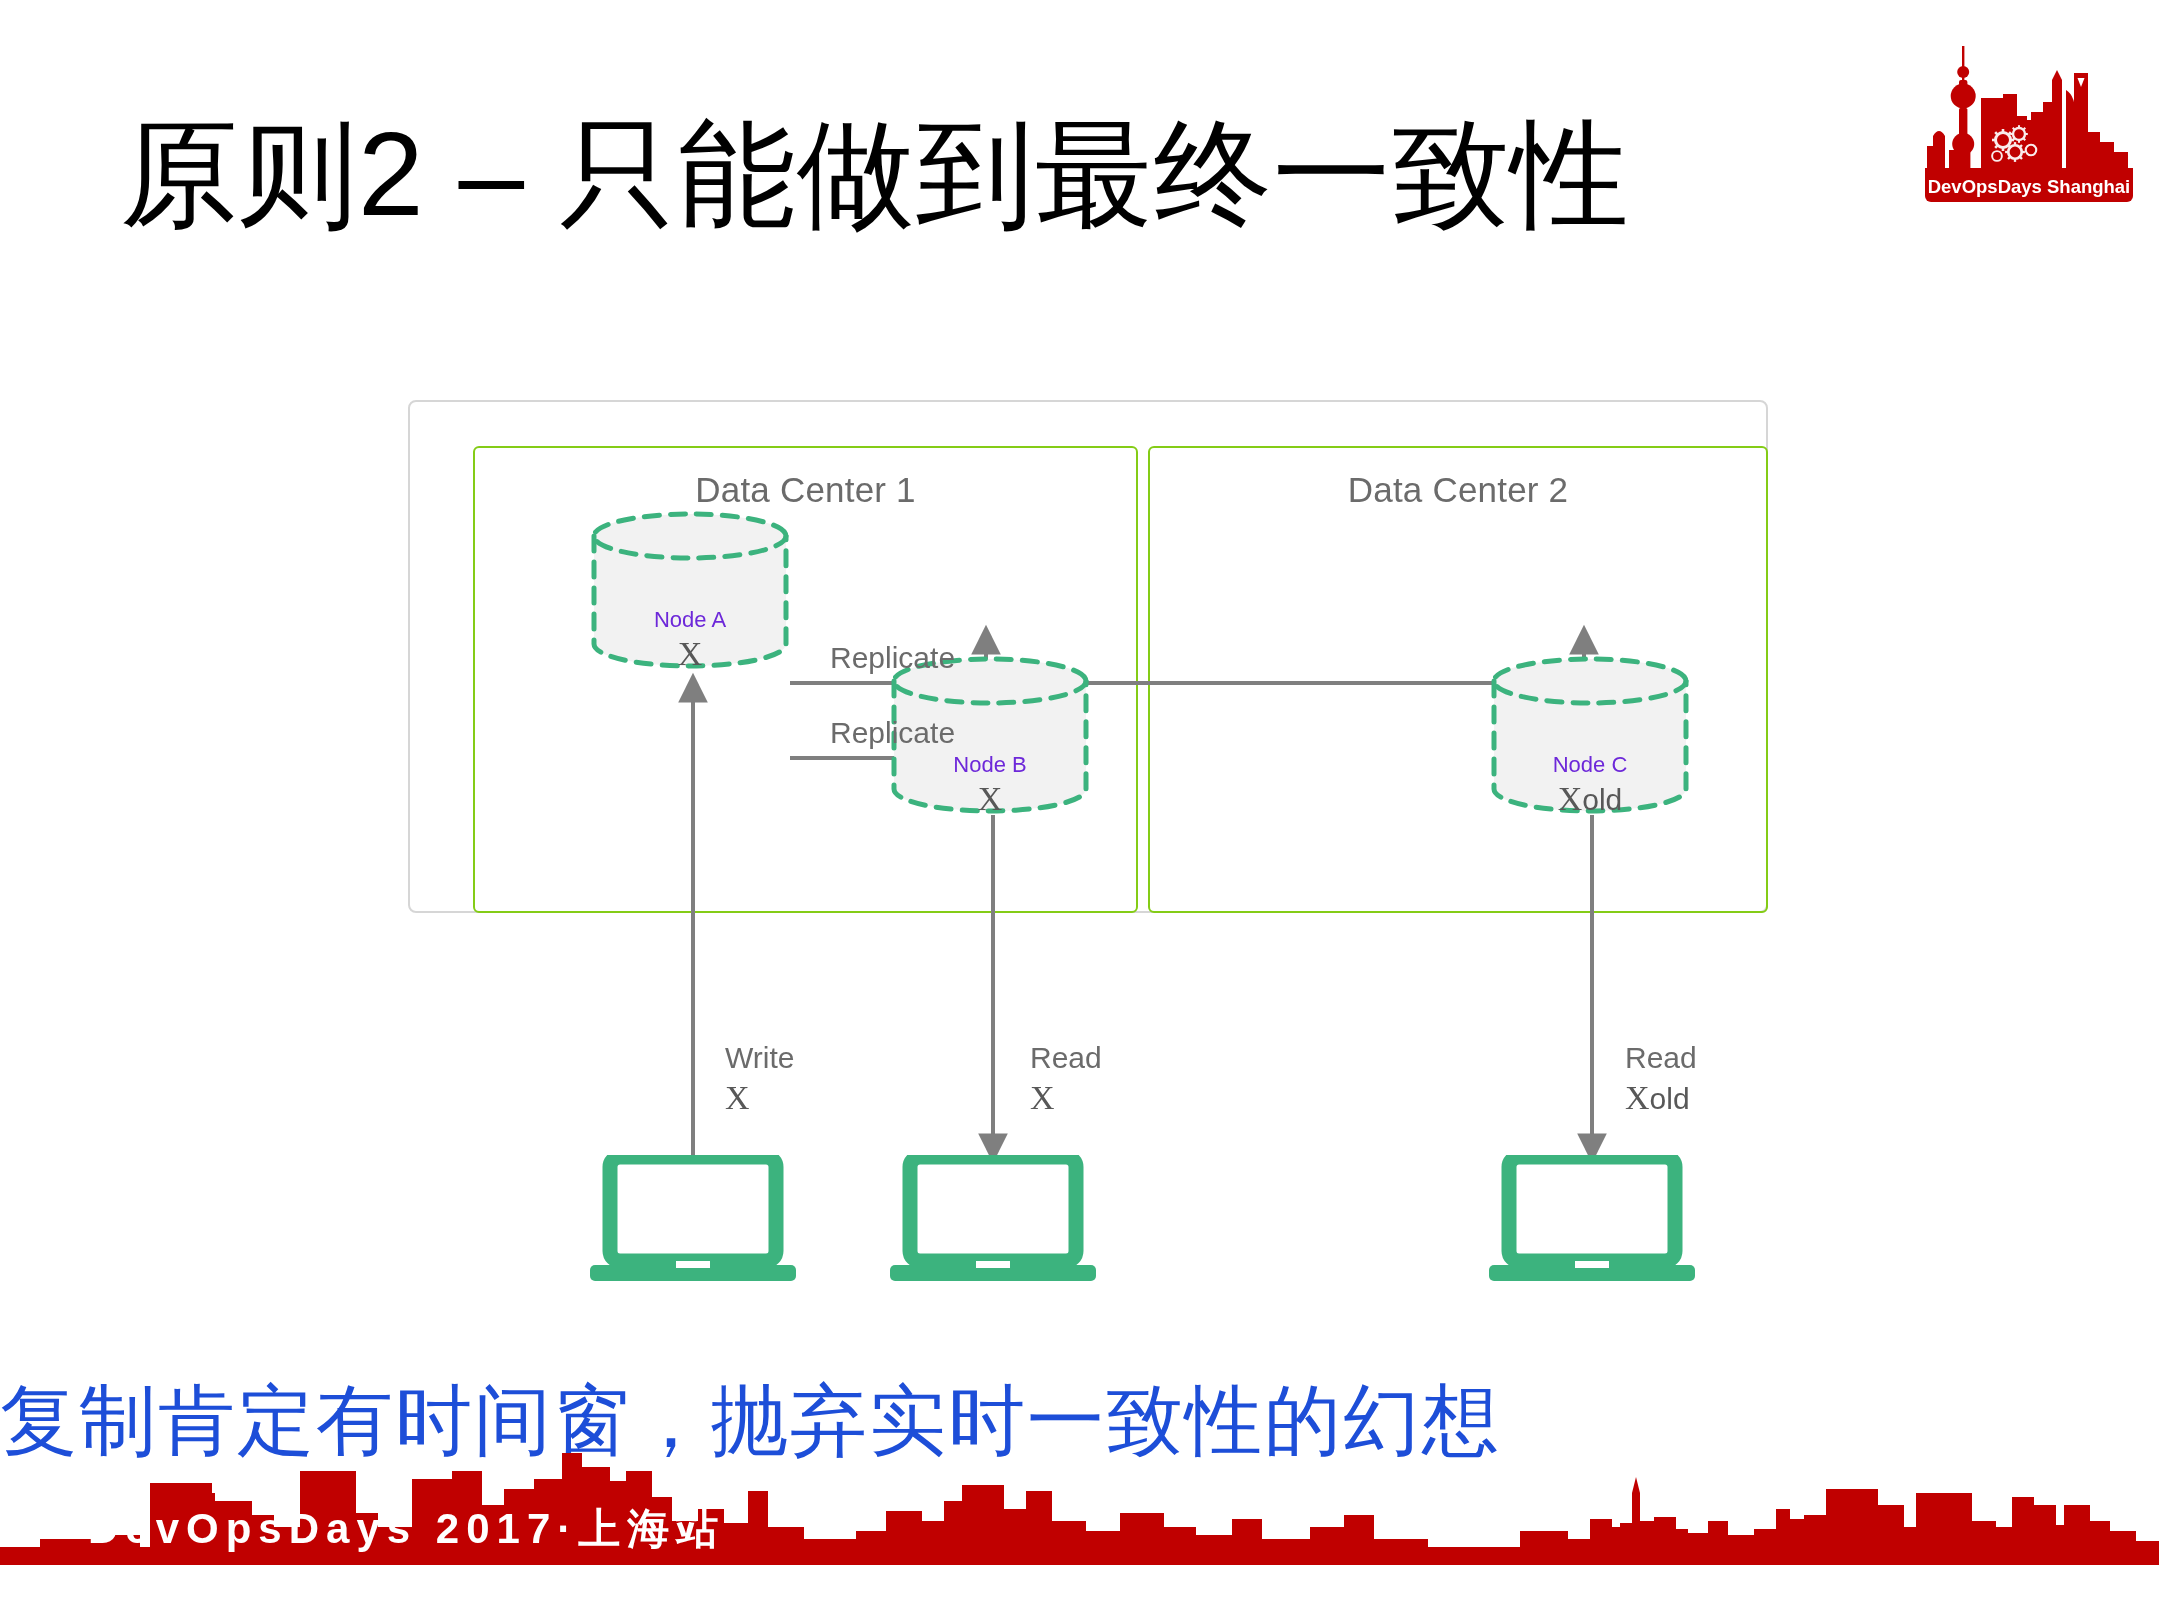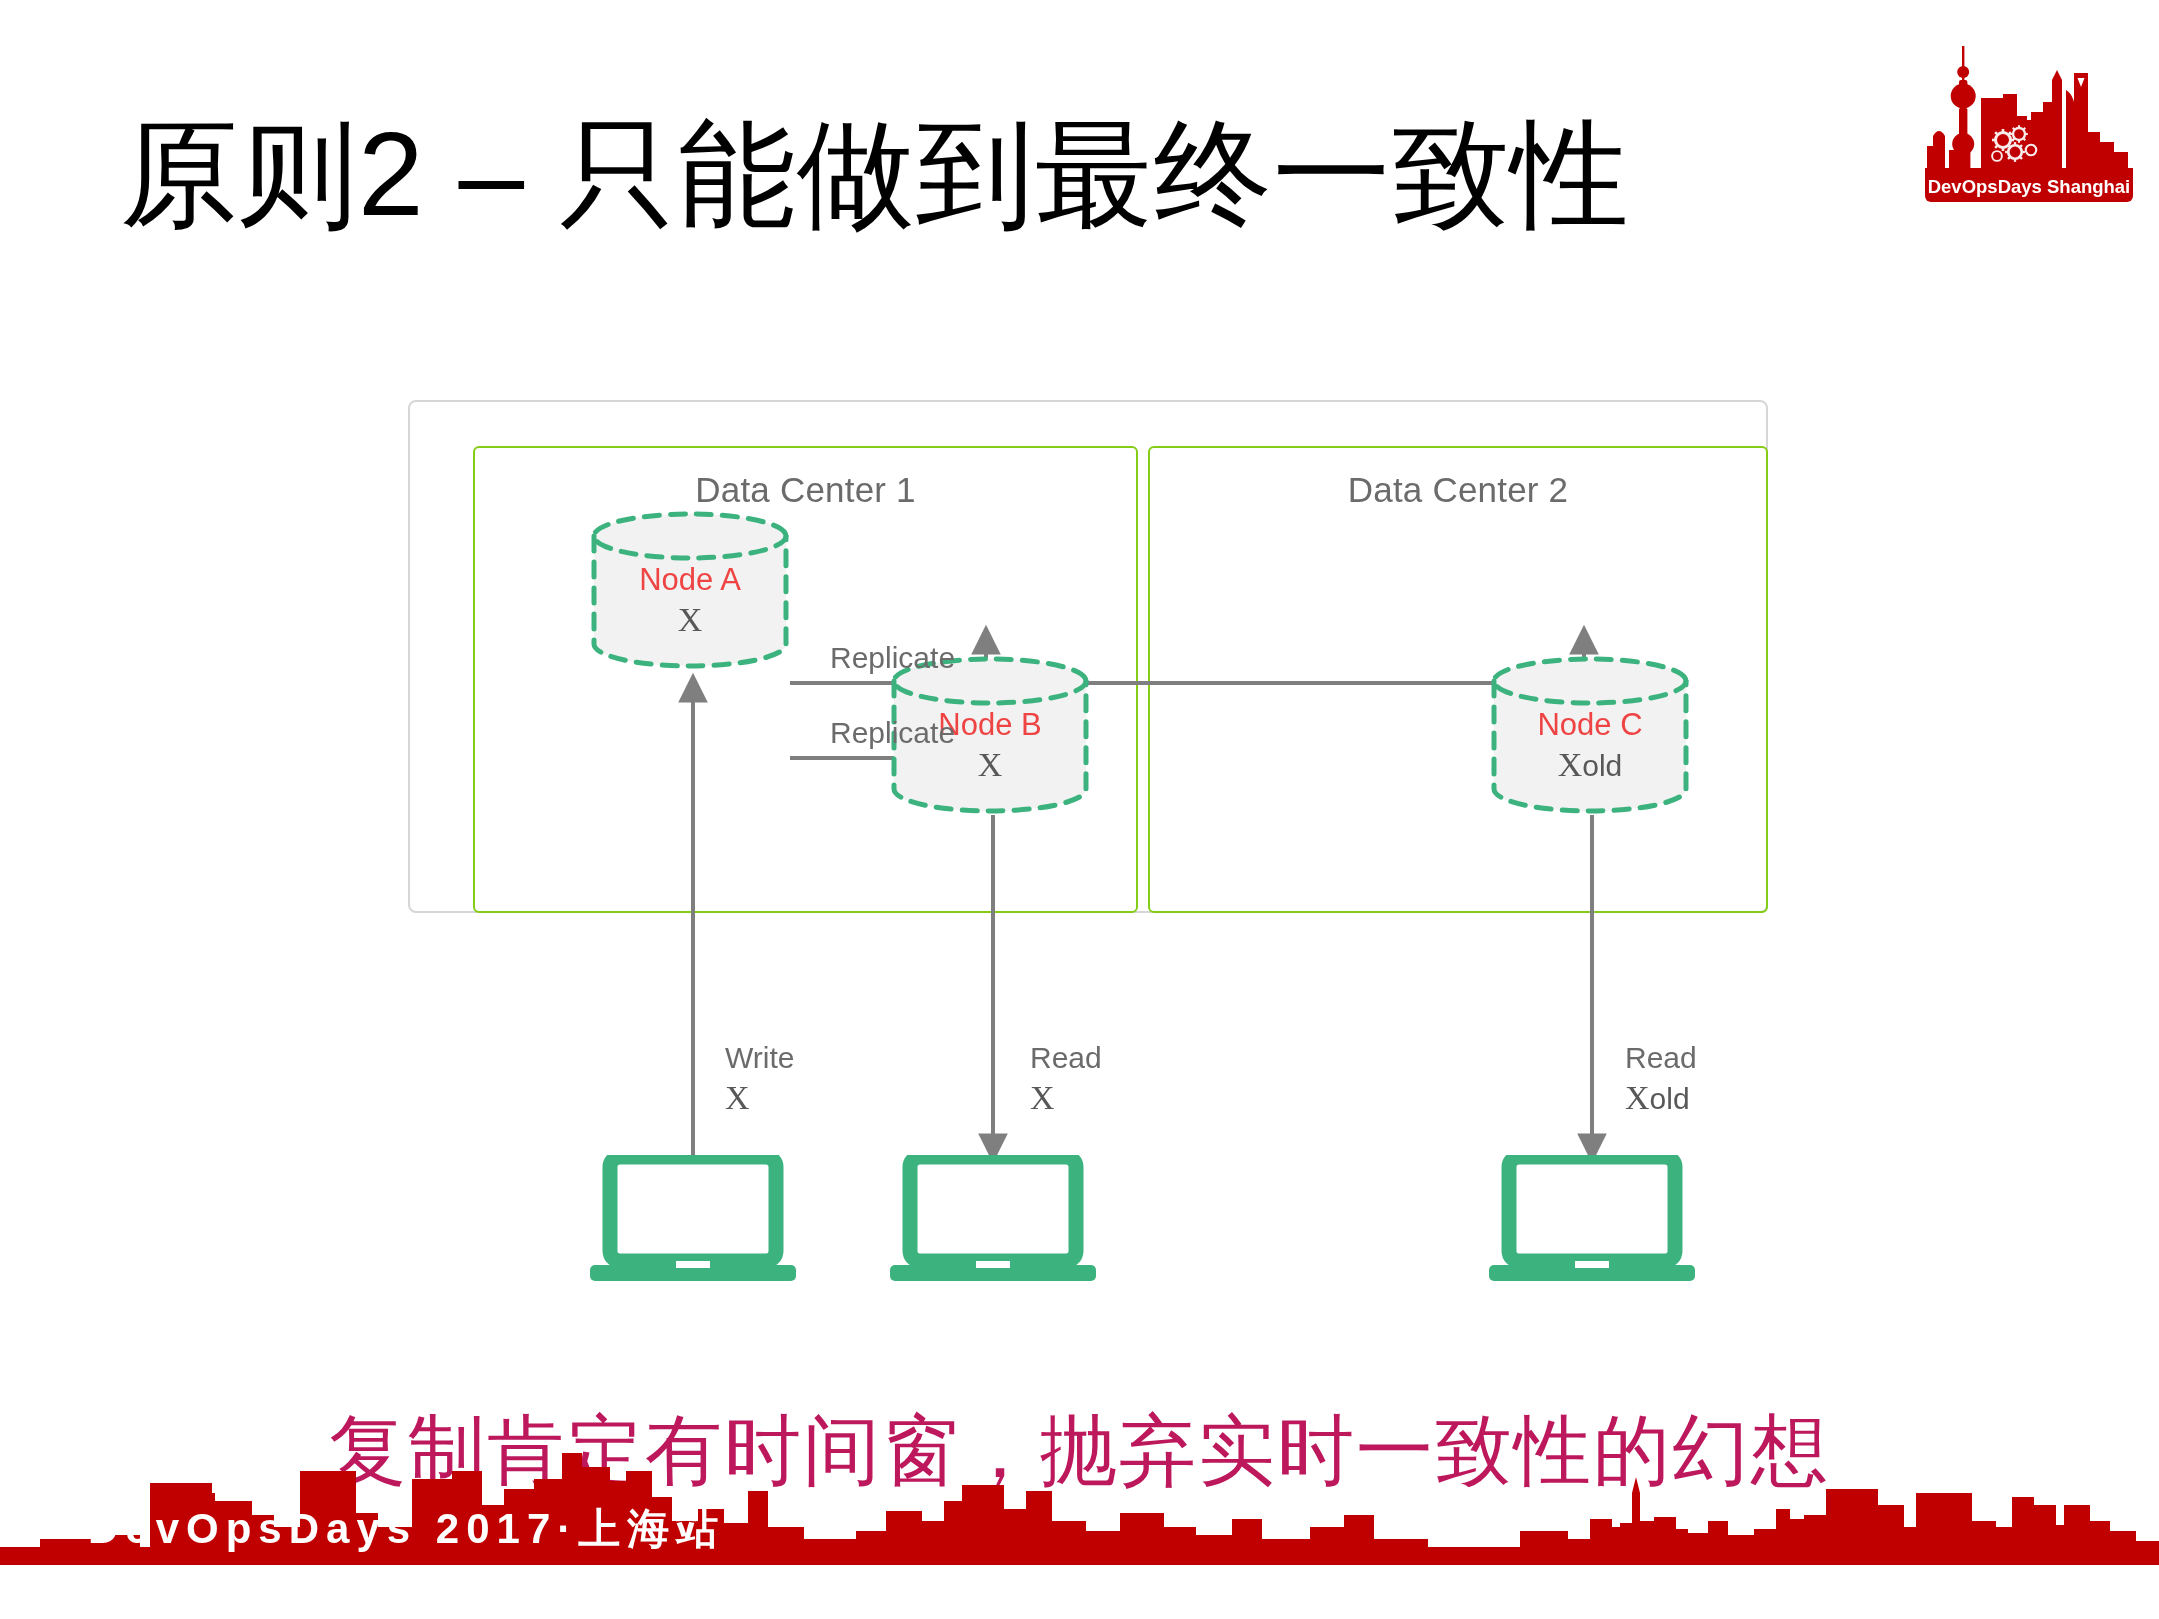--- a/index.html
+++ b/index.html
@@ -108,24 +108,25 @@
   .node-labels {
     position: absolute;
     left: 0;
     right: 0;
     top: 52px;
     text-align: center;
     pointer-events: none;
   }
   .node-name {
     display: block;
-    font-size: 31px;
-    color: #ef4444;
+    font-size: 22px;
+    color: #6d28d9;
     font-family: "Liberation Sans", sans-serif;
     line-height: 1.15;
+    margin-top: 45px;
   }
   .node-value {
     display: block;
     font-size: 34px;
     color: #585858;
     font-family: "Liberation Serif", serif;
     line-height: 1.2;
     margin-top: 2px;
   }
   .node-value .suffix {
@@ -171,25 +172,25 @@
   .laptop svg { display: block; width: 100%; height: 100%; }
   #laptop-1 { left: 588px; top: 1155px; }
   #laptop-2 { left: 888px; top: 1155px; }
   #laptop-3 { left: 1487px; top: 1155px; }
 
   
   #takeaway {
     position: absolute;
     left: 0;
     right: 0;
-    top: 1400px;
-    text-align: center;
+    top: 1370px;
+    text-align: left;
     font-family: "Liberation Sans", sans-serif;
     font-size: 77px;
-    color: #be185d;
+    color: #1d4ed8;
     letter-spacing: 2px;
     white-space: nowrap;
   }
 
   
   #footer {
     position: absolute;
     left: 0;
     bottom: 0;
     width: 2159px;

